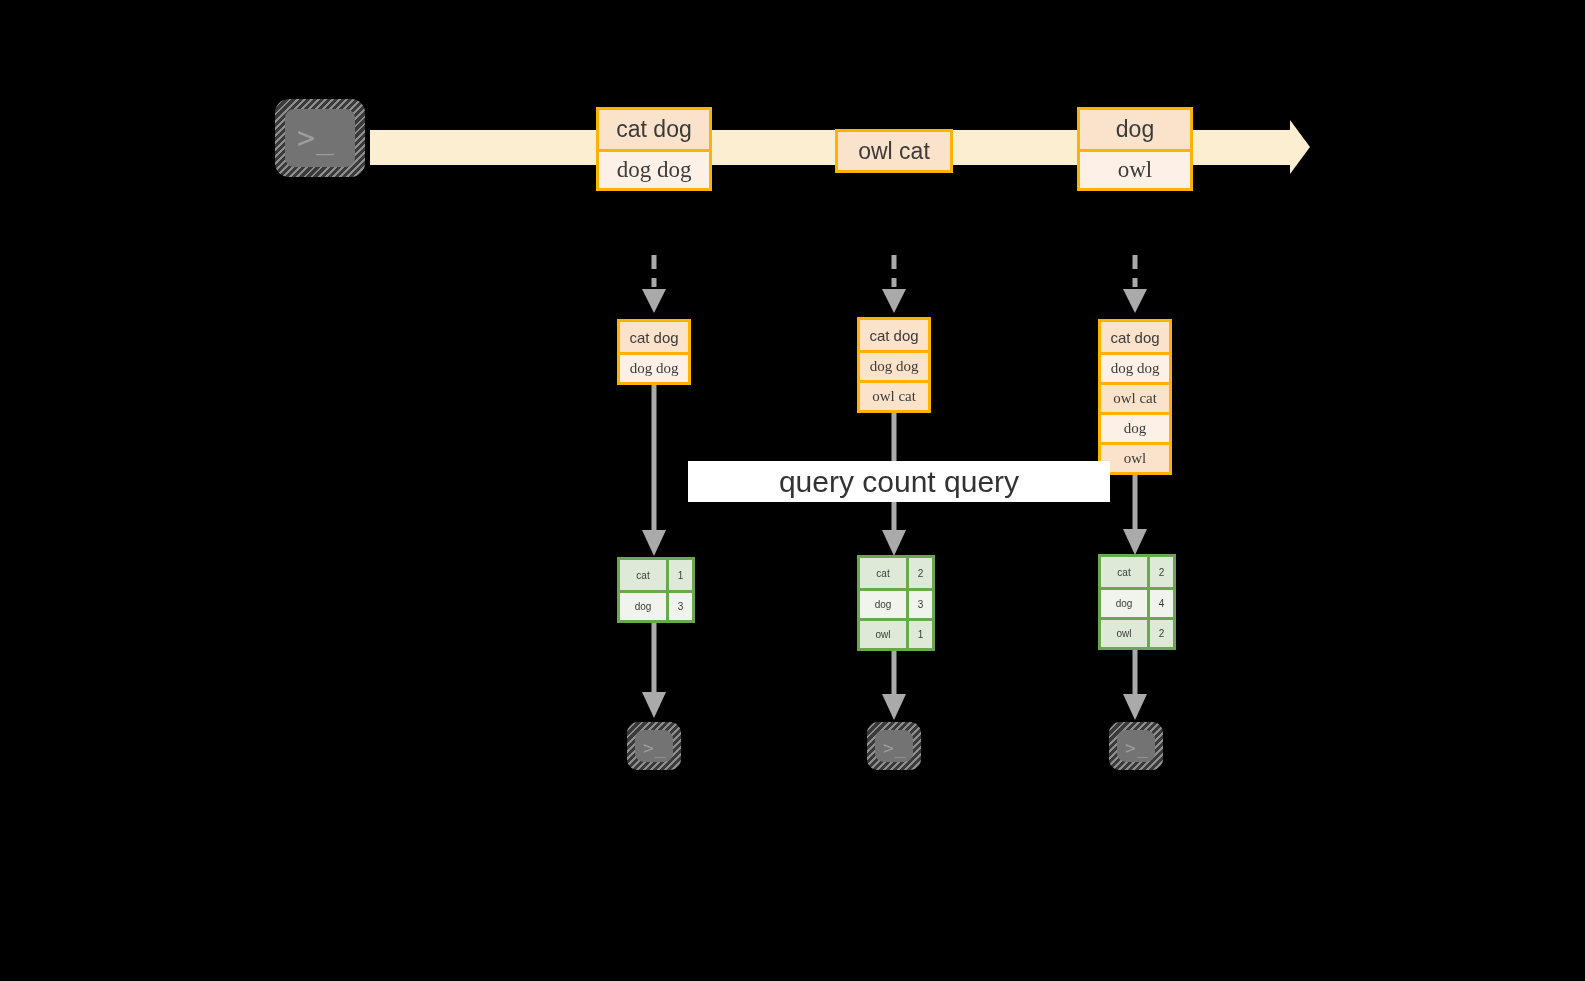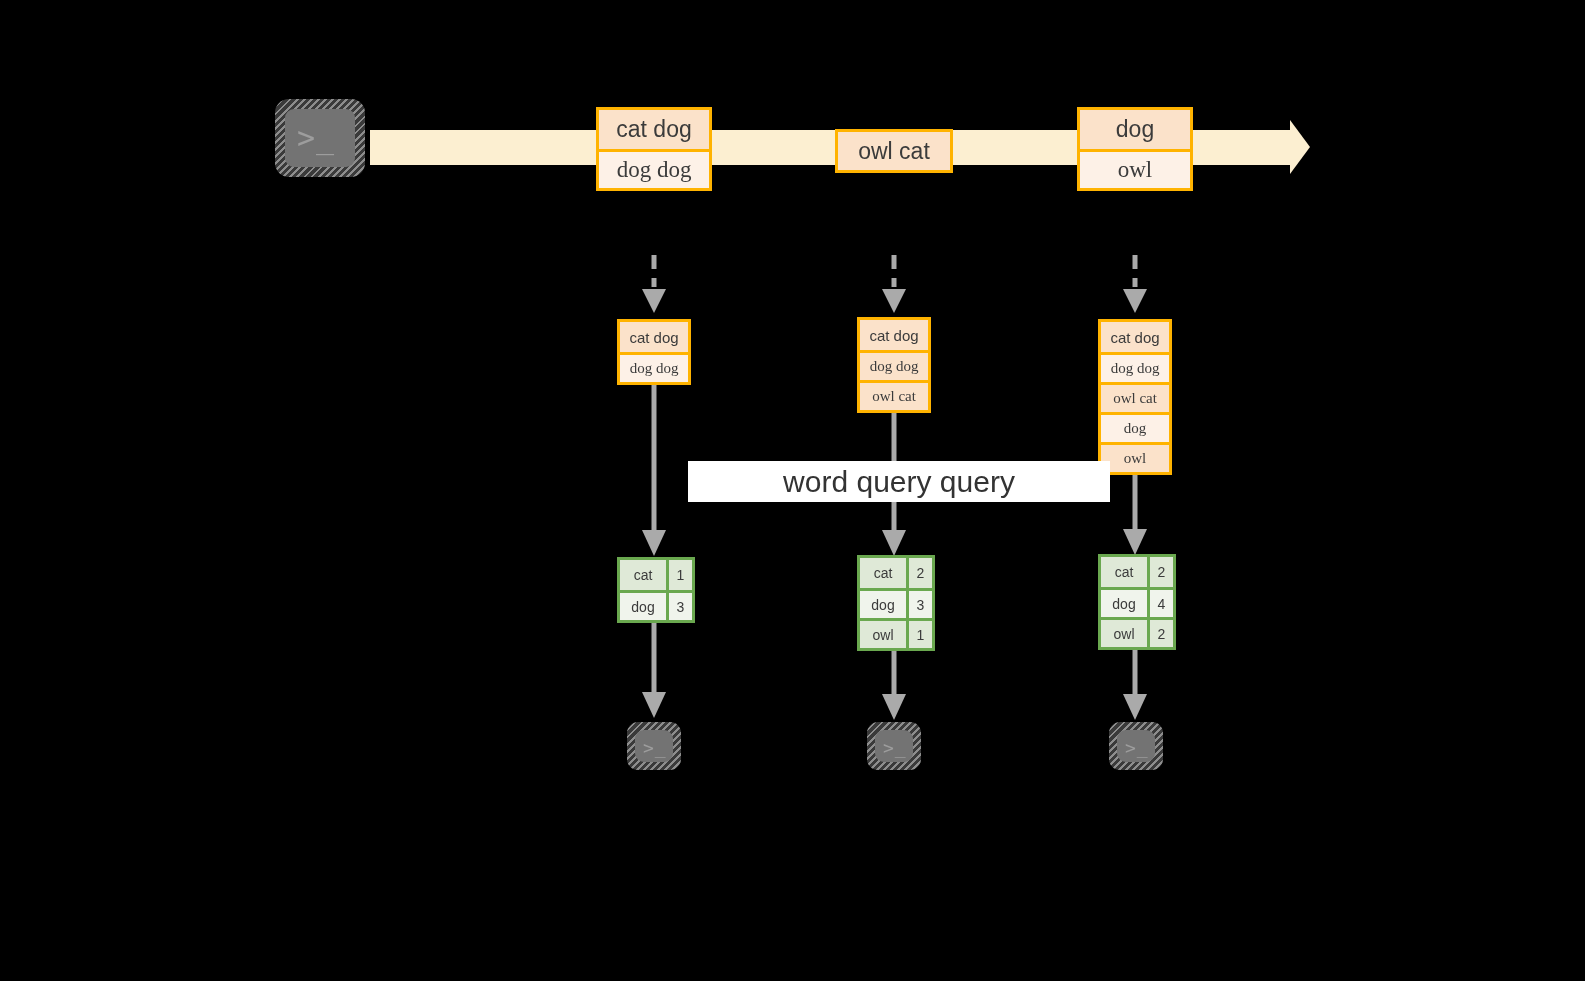--- a/index.html
+++ b/index.html
@@ -119,21 +119,21 @@
     box-sizing: border-box;
   }
   .tbl-row + .tbl-row { border-top: 3px solid #6AA84F; }
   .tbl-row.tone-a .cell { background: #DFE9D7; }
   .tbl-row.tone-b .cell { background: #F0F4EC; }
   .tbl-row .cell {
     box-sizing: border-box;
     display: flex;
     align-items: center;
     justify-content: center;
-    font-size: 14px;
+    font-size: 10px;
     color: #3b3b3b;
   }
   .tbl-row .cell.key { width: 46px; }
   .tbl-row .cell.val { width: 26px; border-left: 3px solid #6AA84F; }
 
   
   .conn {
     position: absolute;
     z-index: 2;
   }
@@ -314,16 +314,16 @@
     </svg>
   </div>
 
   <div class="terminal small" style="left:1109px; top:722px;">
     <div class="hatch"></div>
     <div class="face"></div>
     <div class="prompt">&gt;_</div>
   </div>
 
   <div class="query-label" style="left:688px; top:461px; width:422px; height:41px;">
-    <span>word query query</span>
+    <span>query count query</span>
   </div>
 
 </div>
 
 </body></html>

